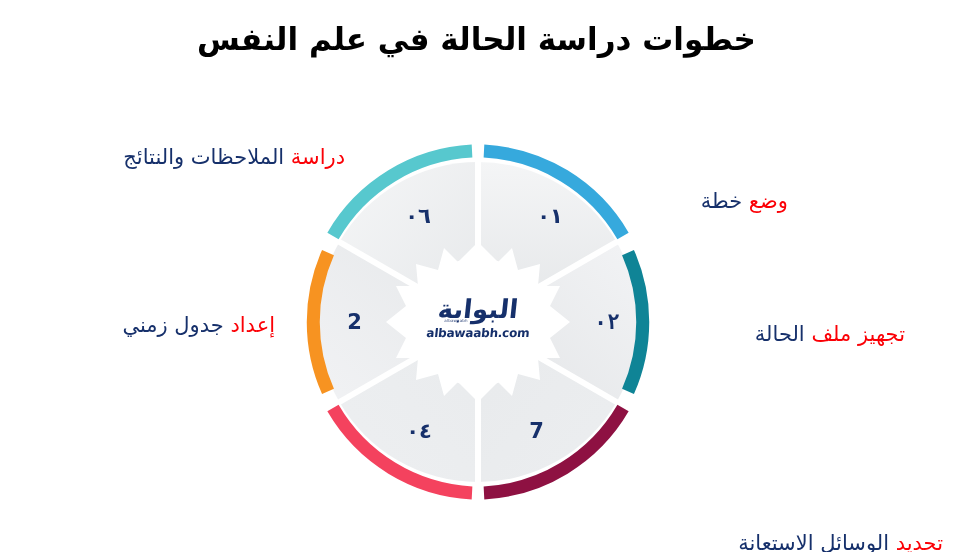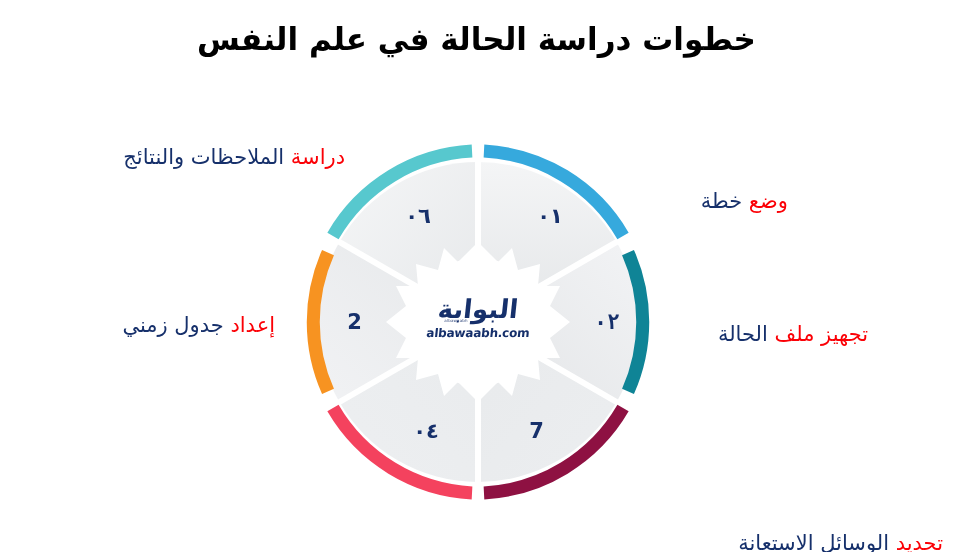--- a/index.html
+++ b/index.html
@@ -217,39 +217,39 @@
       <path stroke="#8e1142" d="M 226.65,205.22 A 56,56 0 0,1 180.10,233.99"></path>
       <path stroke="#f4425e" d="M 175.90,233.99 A 56,56 0 0,1 129.35,205.22"></path>
       <path stroke="#f79321" d="M 127.60,199.60 A 56,56 0 0,1 127.60,156.40"></path>
       <path stroke="#57c8ce" d="M 129.35,150.78 A 56,56 0 0,1 175.90,122.01"></path>
     </g>
   </svg>
 
   <div class="num" style="left:250px; top:72px;">٠١</div>
   <div class="num" style="left:307px; top:178px;font-family:Liberation Mono, monospace;">٠٢</div>
   <div class="num" style="left:237px; top:287px;">7</div>
-  <div class="num" style="left:126px; top:287px;">٠٤</div>
+  <div class="num" style="left:119px; top:287px;">٠٤</div>
   <div class="num" style="left:55px;  top:178px;">2</div>
   <div class="num" style="left:118px; top:72px;">٠٦</div>
 
   <div id="badge">
     <div id="logo-wrap">
       <div id="logo-text">البوابة</div>
       <div id="logo-tiny">albawaabh</div>
       <div id="logo-sub">albawaabh.com</div>
     </div>
   </div>
 </div>
 
 <div class="step-label lbl-right" style="right:165px; top:150px; width:170px;">
   <span class="hl">وضع</span>
   <span>خطة</span>
 </div>
 
-<div class="step-label lbl-right" style="right:40px; top:283px; width:240px;text-align:center;">
+<div class="step-label lbl-right" style="right:48px; top:283px; width:240px;">
   <div>
     <span class="hl">تجهيز ملف</span>
     <span>الحالة</span>
   </div>
 </div>
 
 <div class="step-label lbl-right" style="right:10px; top:492px; width:340px;">
   <span class="hl">تحديد</span>
   <span>الوسائل الاستعانة</span>
 </div>

